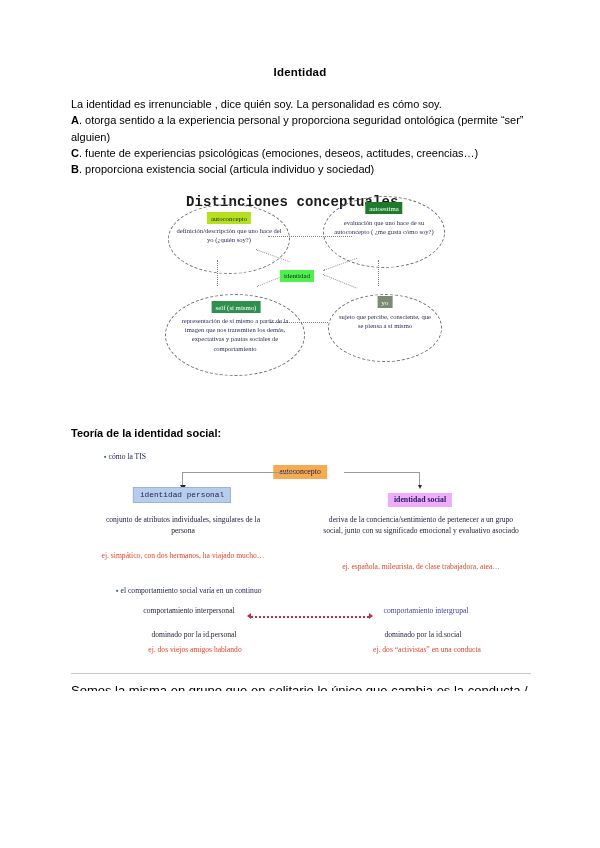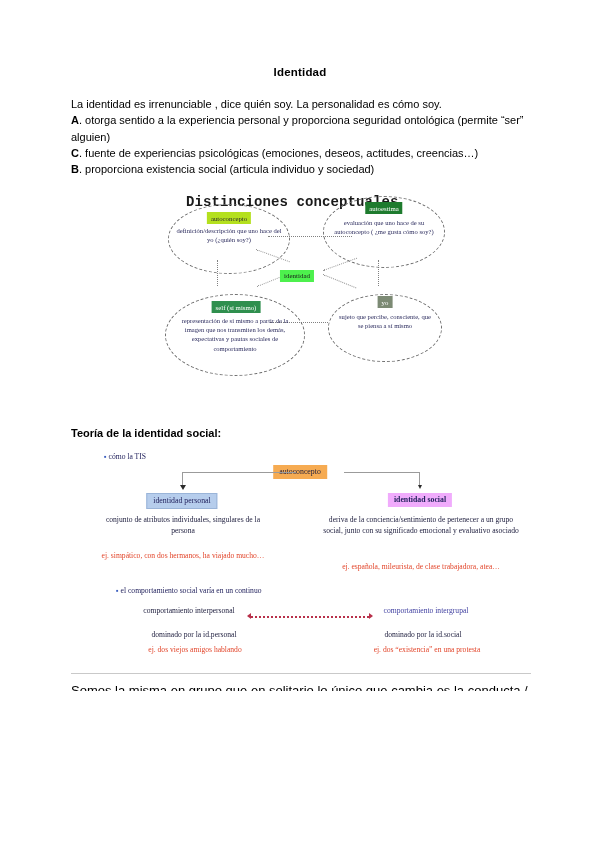--- a/index.html
+++ b/index.html
@@ -169,21 +169,21 @@
     <div class="box box-orange" style="left:229px;top:13px;">autoconcepto</div>
 
     <div class="ln" style="left:111px;top:20px;width:114px;height:1px;"></div>
     <div class="ln" style="left:111px;top:20px;width:1px;height:15px;"></div>
     <div class="arrowhead" style="left:111.5px;top:33px;"></div>
 
     <div class="ln" style="left:273px;top:20px;width:76px;height:1px;"></div>
     <div class="ln" style="left:348px;top:20px;width:1px;height:15px;"></div>
     <div class="arrowhead" style="left:349px;top:33px;border-top-width:4px;border-left-width:2.5px;border-right-width:2.5px;"></div>
 
-    <div class="box box-blue" style="left:111px;top:41px;">identidad personal</div>
+    <div class="box box-blue" style="left:111px;top:35px;font-family:Liberation Mono, monospace;">identidad personal</div>
     <div class="box box-yellow" style="left:349px;top:41px;">identidad social</div>
 
     <div class="cap" style="left:112px;top:63px;width:175px;">conjunto de atributos individuales, singulares de la persona</div>
     <div class="cap" style="left:350px;top:63px;width:205px;">deriva de la conciencia/sentimiento de pertenecer a un grupo social, junto con su significado emocional y evaluativo asociado</div>
 
     <div class="cap cap-red" style="left:112px;top:99px;width:180px;">ej. simpático, con dos hermanos, ha viajado mucho…</div>
     <div class="cap cap-red" style="left:350px;top:110px;width:185px;">ej. española, mileurista, de clase trabajadora, atea…</div>
 
     <div class="bullet" style="left:45px;top:134px;">
       <span class="dot">▪</span>
@@ -194,21 +194,21 @@
     <div class="cap cap-blue" style="left:355px;top:154px;width:130px;">comportamiento intergrupal</div>
 
     <div class="continuum" style="left:180px;top:164px;width:118px;"></div>
     <div class="cont-head l" style="left:176px;top:161px;"></div>
     <div class="cont-head r" style="left:298px;top:161px;"></div>
 
     <div class="cap" style="left:123px;top:178px;width:180px;">dominado por la id.personal</div>
     <div class="cap" style="left:352px;top:178px;width:180px;">dominado por la id.social</div>
 
     <div class="cap cap-red" style="left:124px;top:193px;width:190px;">ej. dos viejos amigos hablando</div>
-    <div class="cap cap-red" style="left:356px;top:193px;width:200px;">ej. dos “existencia” en una protesta</div>
+    <div class="cap cap-red" style="left:356px;top:193px;width:200px;">ej. dos “activistas” en una conducta</div>
   </div>
 
   <div class="hr-bottom"></div>
 
   <div class="outro">
     <p>Somos la misma en grupo que en solitario,lo único que cambia es la conducta / comportamiento social.</p>
   </div>
 
 </div>
 

